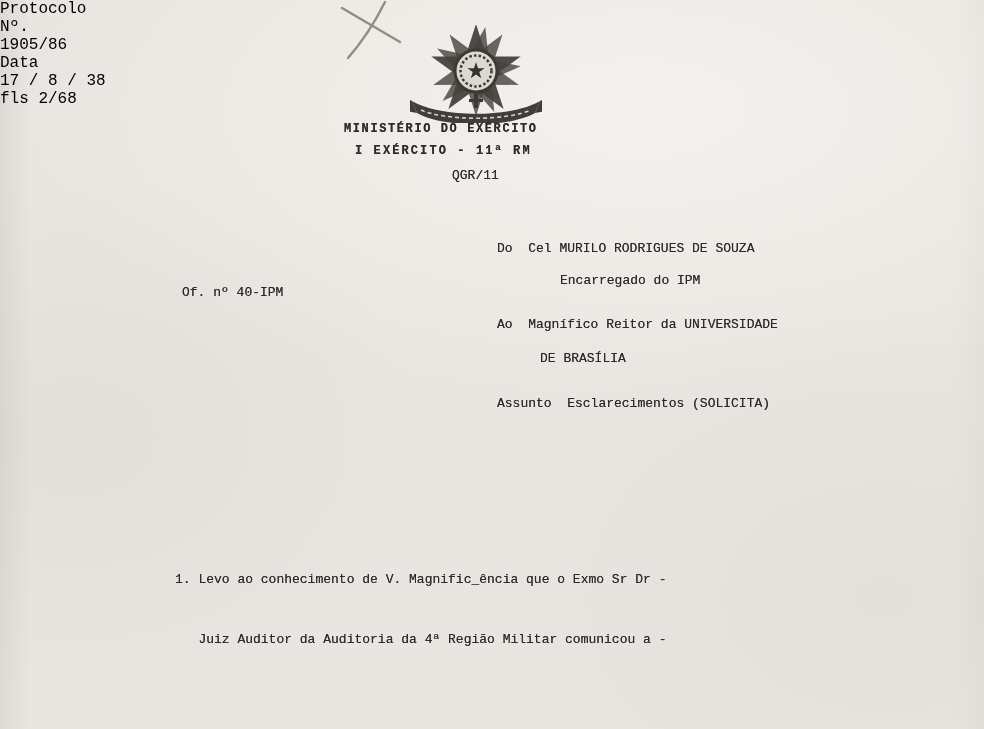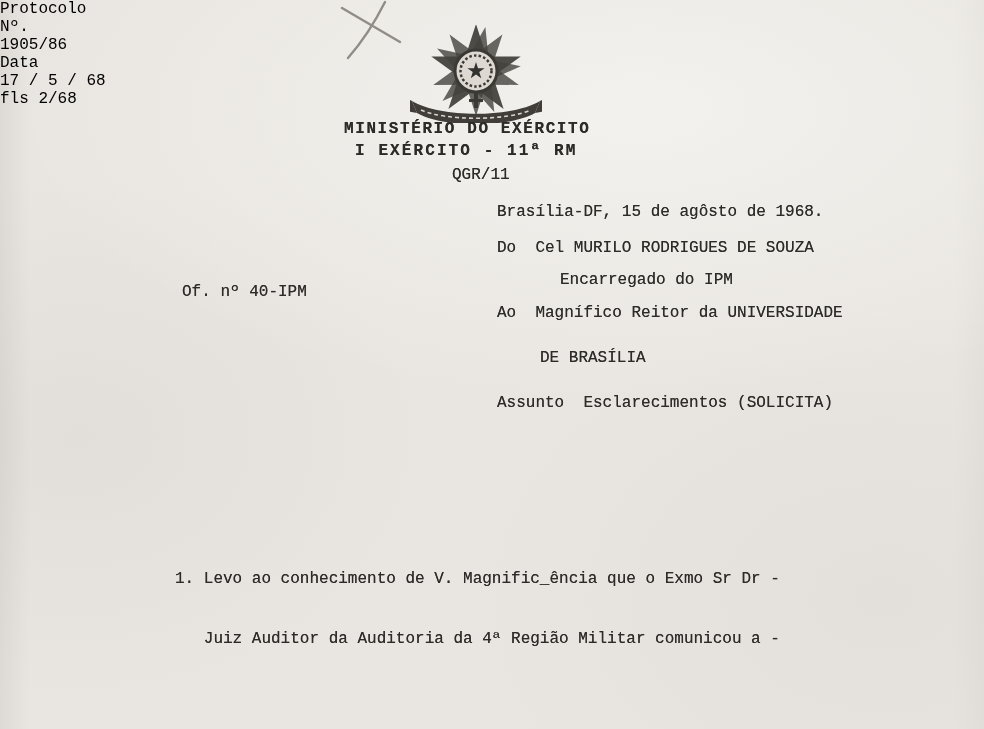--- a/index.html
+++ b/index.html
@@ -8,25 +8,25 @@
     background-color:#e9e6e1;
     background-image:
       radial-gradient(900px 420px at 65% 15%, rgba(252,251,248,.55), rgba(252,251,248,0) 70%),
       radial-gradient(500px 380px at 8% 60%, rgba(134,129,121,.07), rgba(134,129,121,0) 70%),
       radial-gradient(600px 420px at 90% 82%, rgba(134,129,121,.06), rgba(134,129,121,0) 70%),
       linear-gradient(90deg, rgba(120,116,109,.10), rgba(120,116,109,0) 3%, rgba(120,116,109,0) 97%, rgba(120,116,109,.05));
     font-family:"Liberation Mono","DejaVu Sans Mono",monospace;
   }
   .abs{position:absolute;}
   .mono{
-    position:absolute;white-space:pre;color:#2d2b28;font-size:16px;line-height:19px;
+    position:absolute;white-space:pre;color:#2d2b28;font-size:13px;line-height:19px;
     font-family:"Liberation Mono","DejaVu Sans Mono",monospace;
     text-shadow:0 0 .6px rgba(45,43,40,.75);
   }
-  .hdr{font-weight:bold;font-size:16px;}</style>
+  .hdr{font-weight:bold;font-size:12px;}</style>
 </head>
 <body>
 
 <div class="page">
 
   <div class="fold"></div>
   <div class="stroke1"></div>
   <div class="stroke2"></div>
   <div class="speck-a"></div>
   <div class="speck-b"></div>
@@ -64,41 +64,40 @@
   </svg>
 
   <div class="stamp">
     <div class="stamp-titlebox">
       <span>Protocolo</span>
     </div>
     <div class="stamp-no-label">Nº.</div>
     <div class="handwrite stamp-no-value">1905/86</div>
     <div class="stamp-no-line"></div>
     <div class="stamp-date-label">Data</div>
-    <div class="handwrite stamp-date-value">17 / 5 / 68</div>
+    <div class="handwrite stamp-date-value">17 / 8 / 38</div>
     <div class="stamp-dl1"></div>
     <div class="stamp-dl2"></div>
     <div class="stamp-dl3"></div>
   </div>
   <div class="stamp-annotation">fls 2/68</div>
 
   <div class="mono hdr" style="left:344px;top:120px;letter-spacing:1.6px;">MINISTÉRIO DO EXÉRCITO</div>
   <div class="mono hdr" style="left:355px;top:142px;letter-spacing:2.1px;">I EXÉRCITO - 11ª RM</div>
   <div class="mono" style="left:452px;top:166px;">QGR/11</div>
   <div class="dotrule" style="left:168px;top:185px;width:584px;"></div>
 
-  <div class="mono" style="left:497px;top:203px;">Brasília-DF, 15 de agôsto de 1968.</div>
   <div class="dotunder" style="left:497px;top:223px;width:260px;"></div>
 
   <div class="mono" style="left:560px;top:271px;">Encarregado do IPM</div>
   <div class="mono" style="left:497px;top:239px;">Do  Cel MURILO RODRIGUES DE SOUZA</div>
 
   <div class="mono" style="left:182px;top:283px;">Of. nº 40-IPM</div>
 
-  <div class="mono" style="left:497px;top:304px;">Ao  Magnífico Reitor da UNIVERSIDADE</div>
+  <div class="mono" style="left:497px;top:315px;">Ao  Magnífico Reitor da UNIVERSIDADE</div>
   <div class="mono" style="left:540px;top:349px;">DE BRASÍLIA</div>
 
   <div class="mono" style="left:497px;top:394px;font-family:Liberation Mono, monospace;">Assunto  Esclarecimentos (SOLICITA)</div>
 
   <div class="mono" style="left:175px;top:531px;line-height:19.7px;">
     <div class="bodyline">1. Levo ao conhecimento de V. Magnific_ência que o Exmo Sr Dr -</div>
     <div class="bodyline">   Juiz Auditor da Auditoria da 4ª Região Militar comunicou a -</div>
     
     
     

